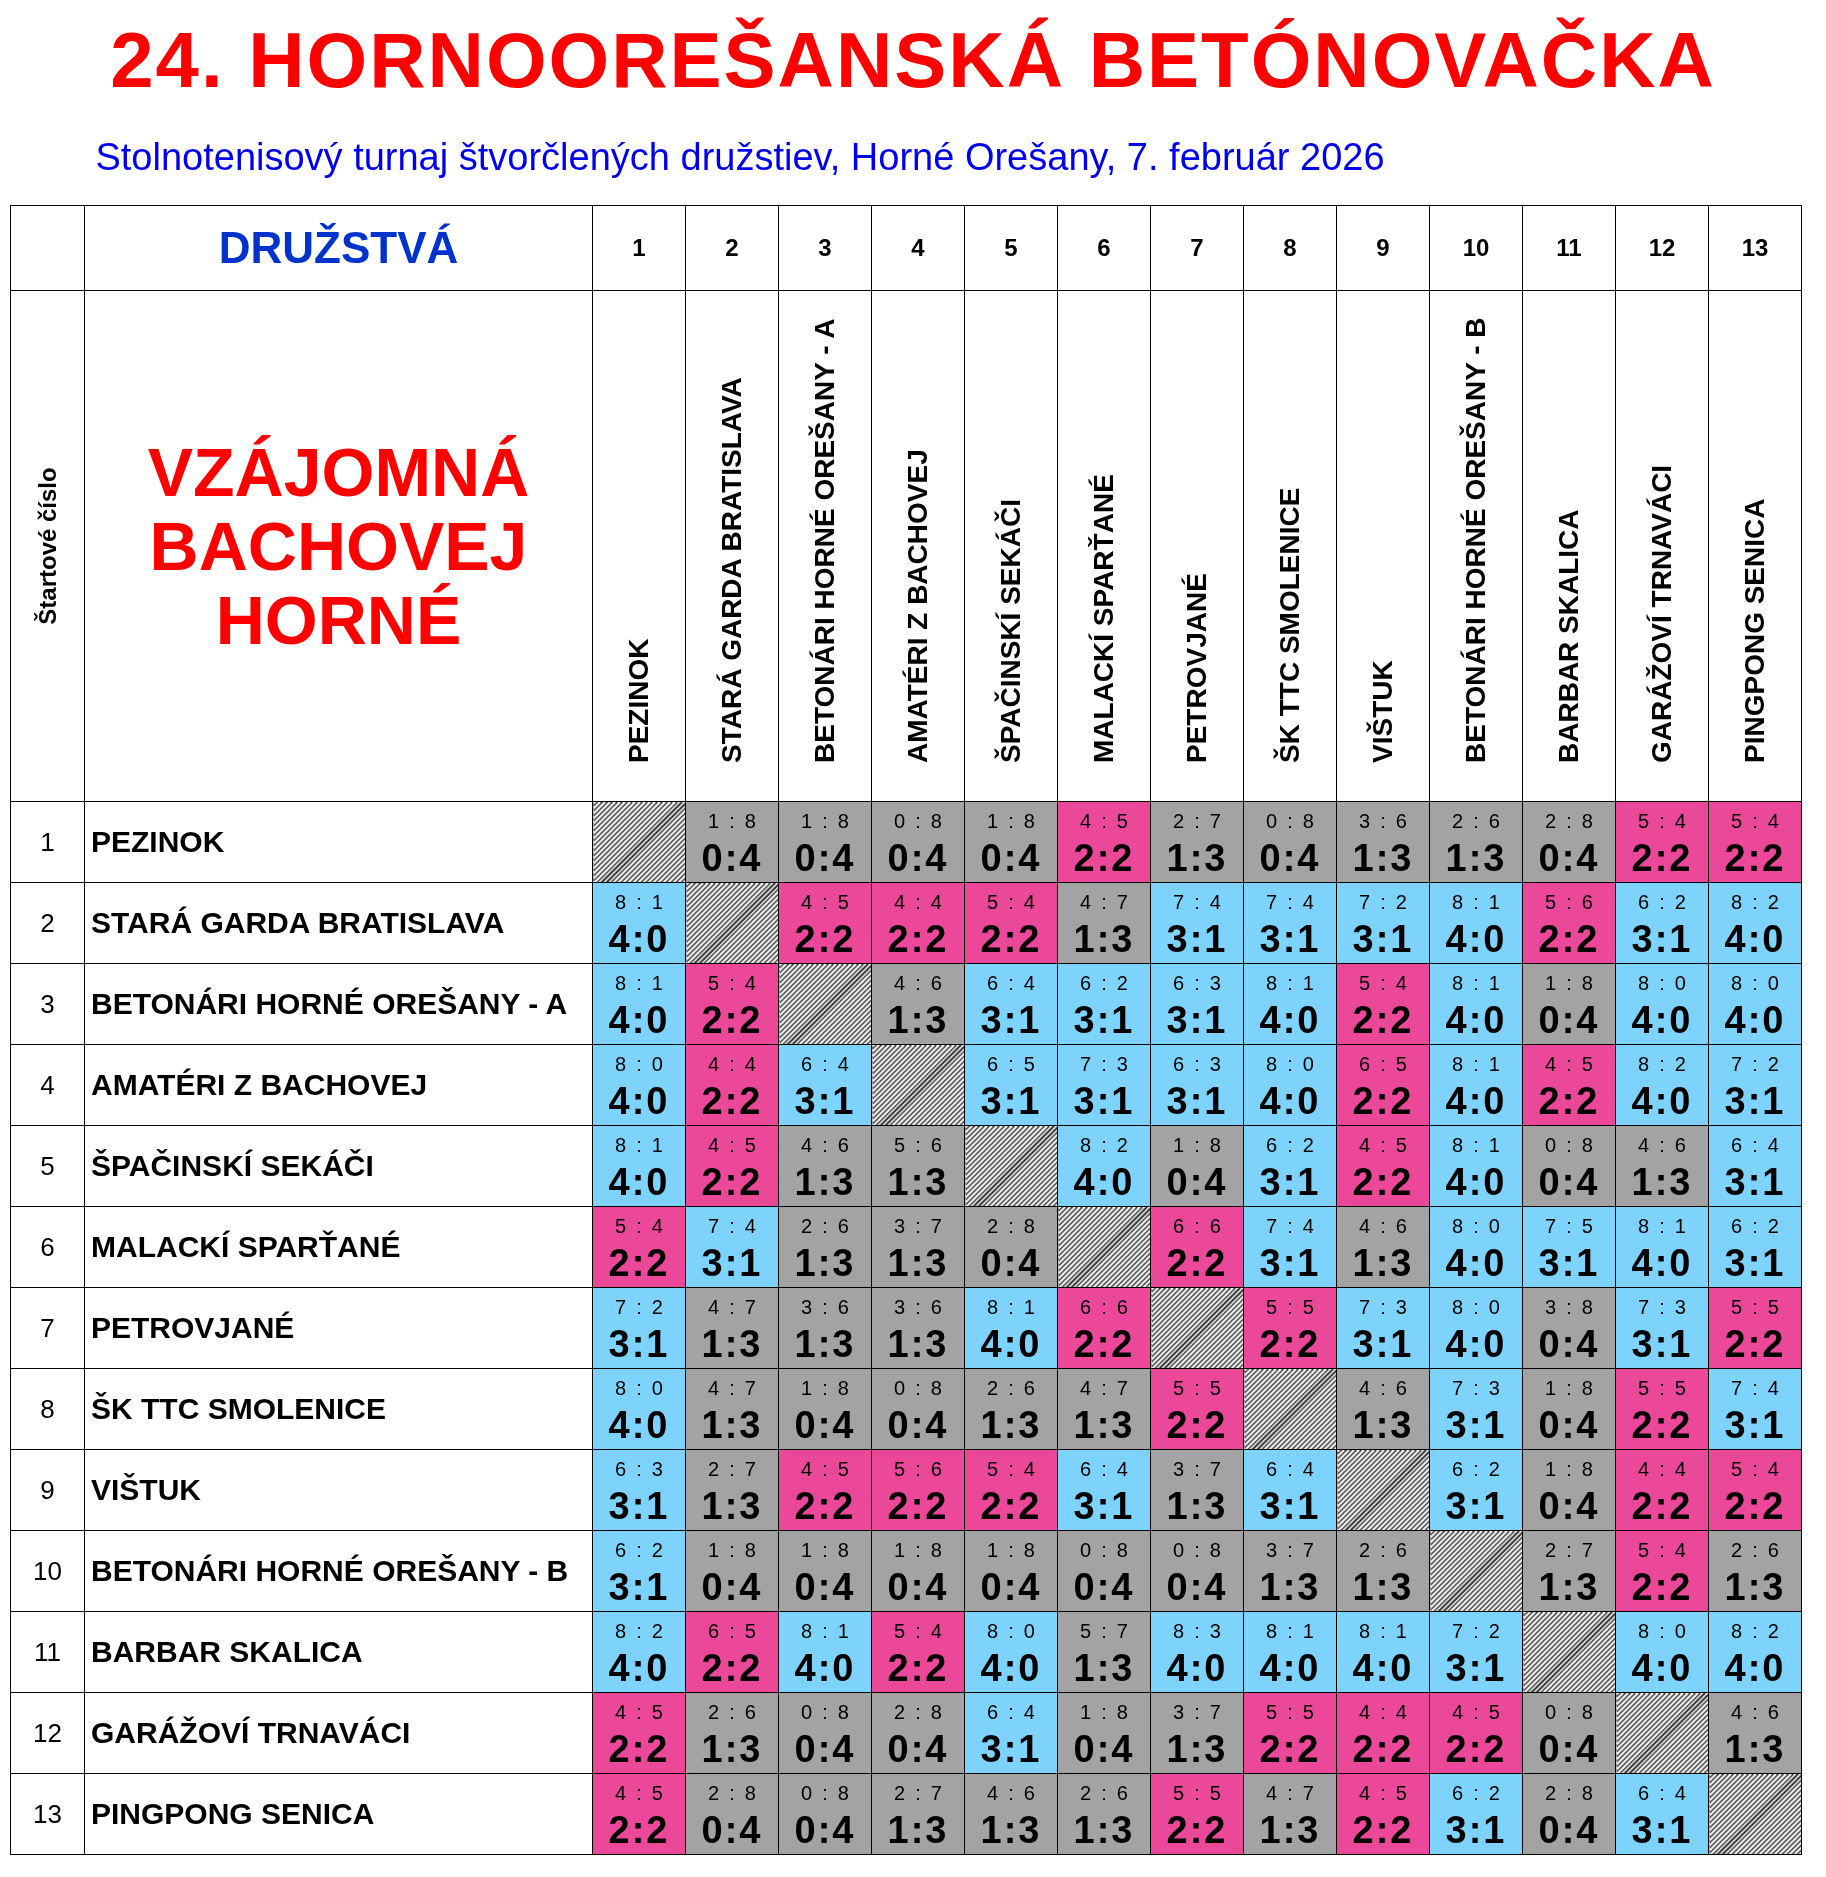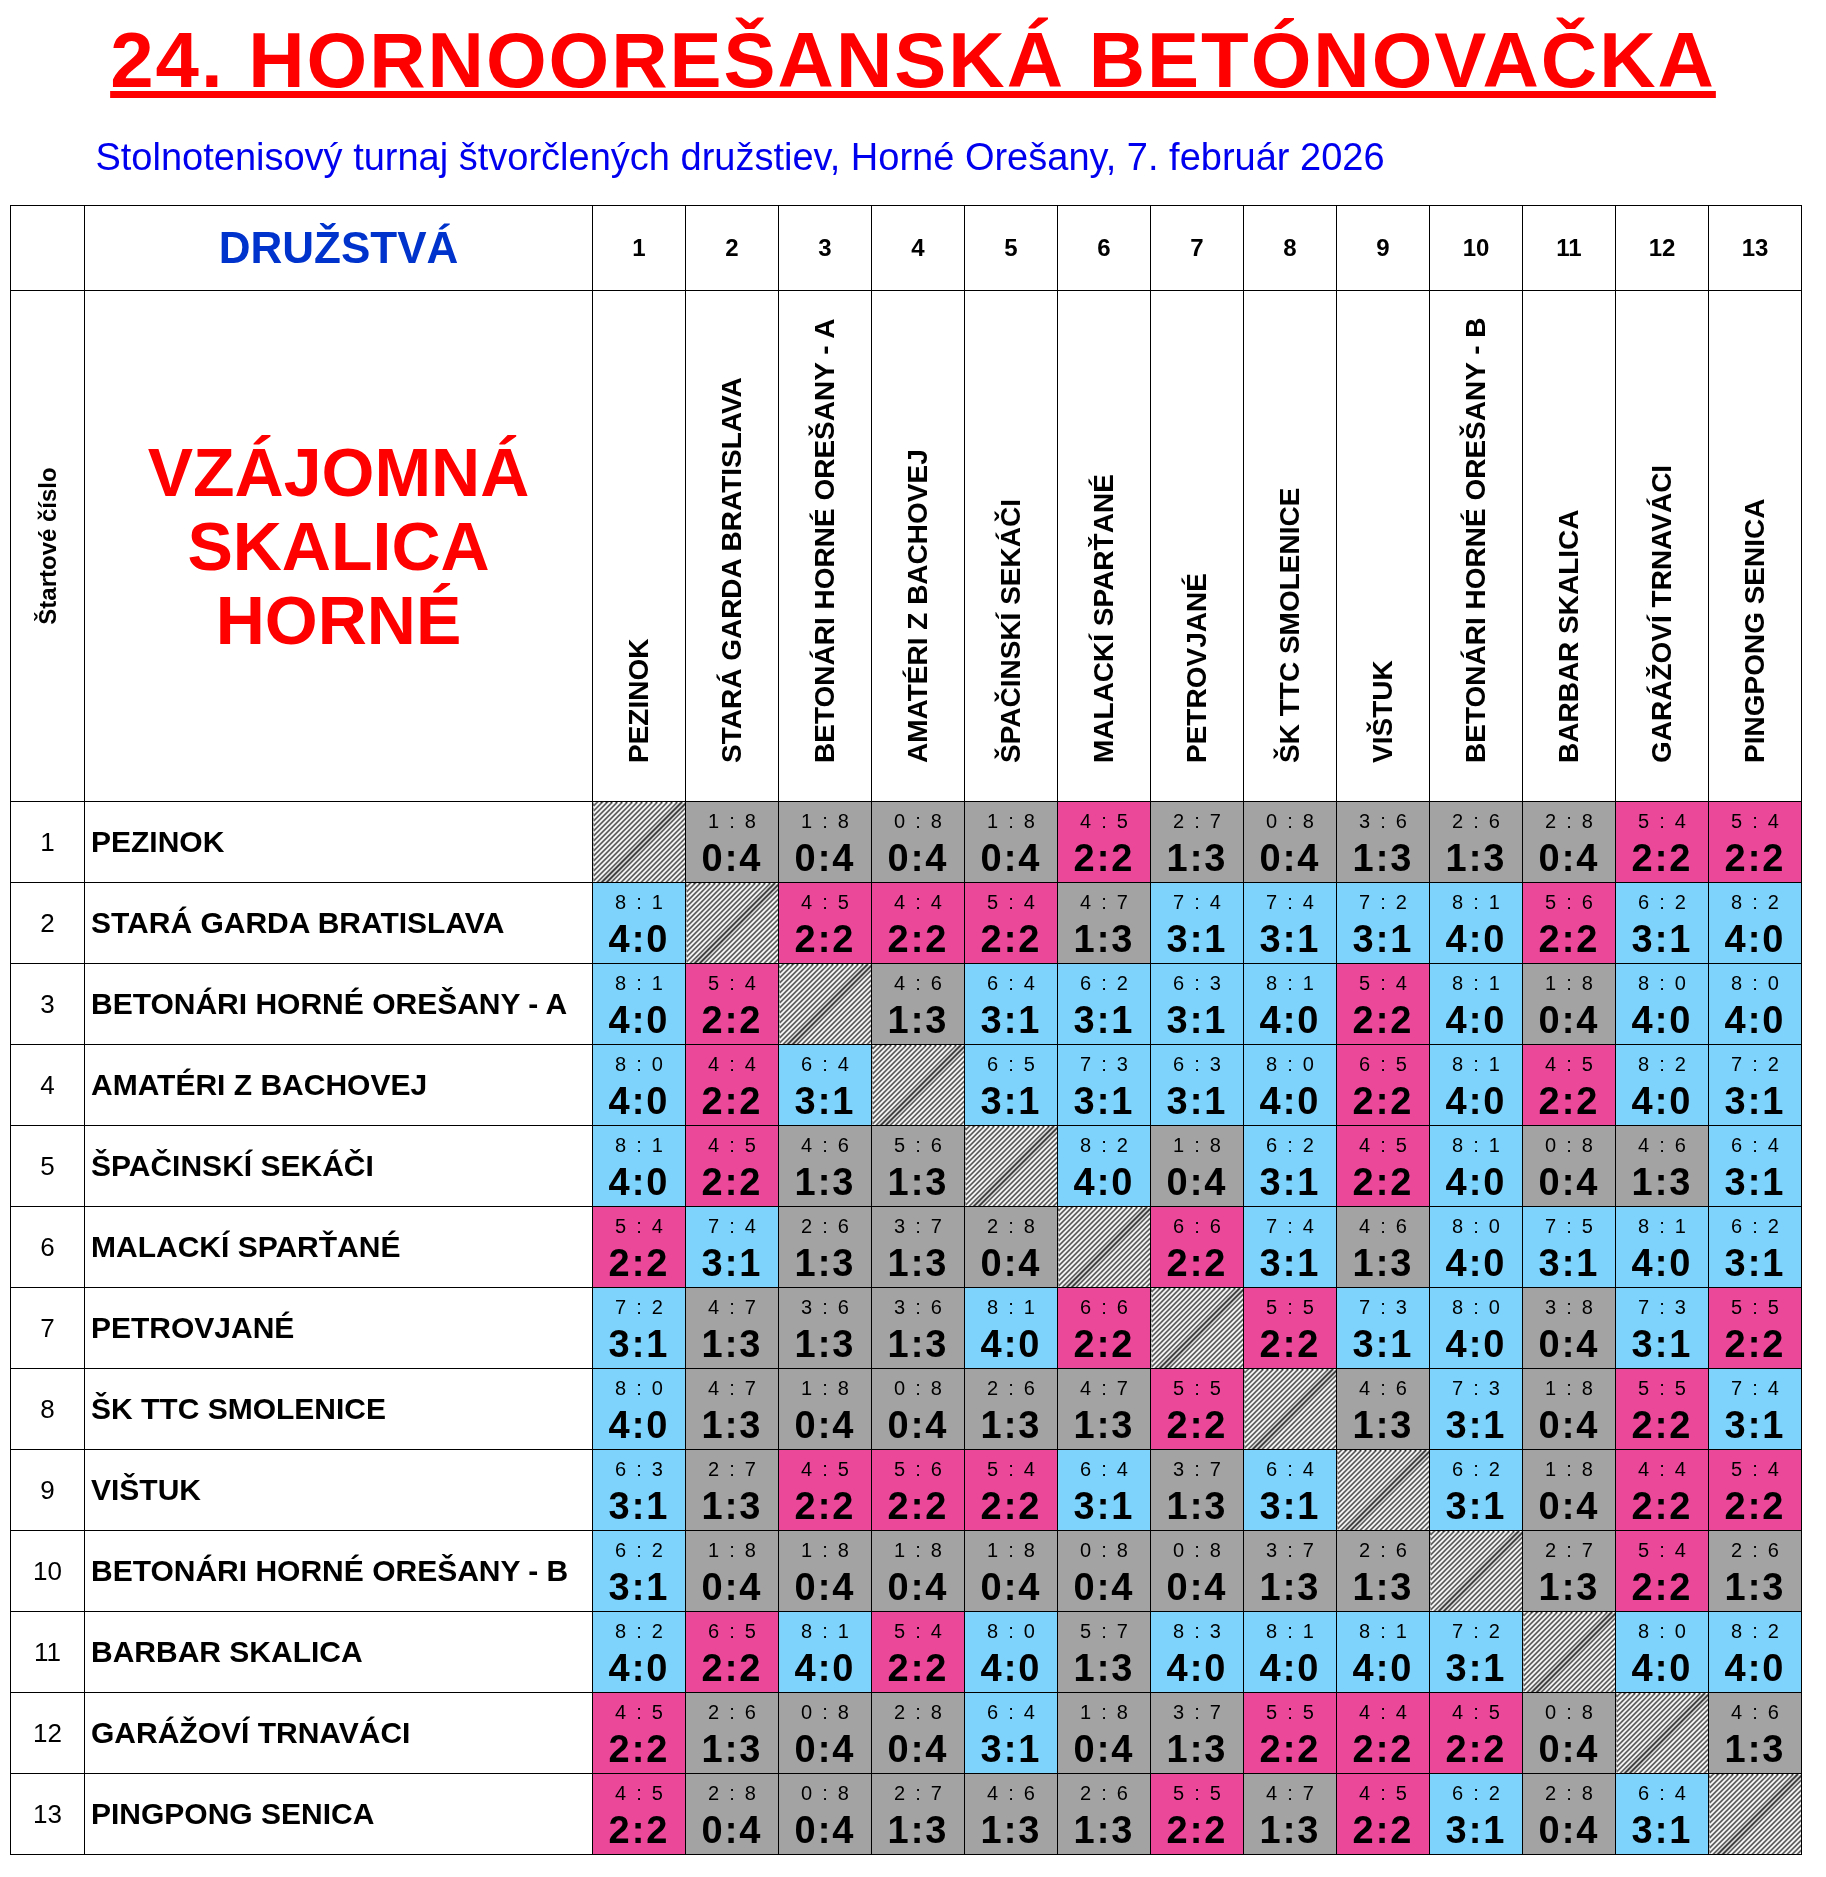--- a/index.html
+++ b/index.html
@@ -1,17 +1,17 @@
 <!DOCTYPE html>
 <html><head>
 <meta charset="utf-8">
 <style>
   html,body{margin:0;padding:0;background:#fff;}
   body{width:1826px;height:1877px;position:relative;overflow:hidden;font-family:"Liberation Sans",sans-serif;}
-  .title{position:absolute;left:0;top:10px;width:1826px;text-align:center;color:#ff0000;font-weight:bold;font-size:78px;letter-spacing:2px;line-height:100px;text-decoration:underline;}
+  .title{position:absolute;left:0;top:10px;width:1826px;text-align:center;color:#ff0000;font-weight:bold;font-size:78px;letter-spacing:2px;line-height:100px;}
   .subtitle{position:absolute;left:0;top:132px;width:1480px;text-align:center;color:#0000ee;font-size:38px;line-height:50px;}
   table{position:absolute;left:10px;top:205px;border-collapse:collapse;table-layout:fixed;padding-left:43px;}
   td{border:1.5px solid #000;padding:0;}
   .col-num{width:74px;}
   .col-name{width:508px;}
   .col-m{width:93px;}
   .hdr1 td{height:84px;}
   .hdr2 td{height:510px;}
   .colno{text-align:center;font-weight:bold;font-size:24px;}
   .druz{text-align:center;color:#0033cc;font-weight:bold;font-size:44px;}
@@ -71,21 +71,21 @@
         <td class="colno">11</td>
         <td class="colno">12</td>
         <td class="colno">13</td>
       </tr>
     <tr class="hdr2" id="hdr2">
       <td class="vtxt start-label">
           <span>Štartové číslo</span>
         </td>
       <td class="bil">
         <div>VZÁJOMNÁ</div>
-        <div>SKALICA</div>
+        <div>BACHOVEJ</div>
         <div>HORNÉ</div>
       </td>
     <td class="vtxt">
           <span>PEZINOK</span>
         </td>
         <td class="vtxt">
           <span>STARÁ GARDA BRATISLAVA</span>
         </td>
         <td class="vtxt">
           <span>BETONÁRI HORNÉ OREŠANY - A</span>

